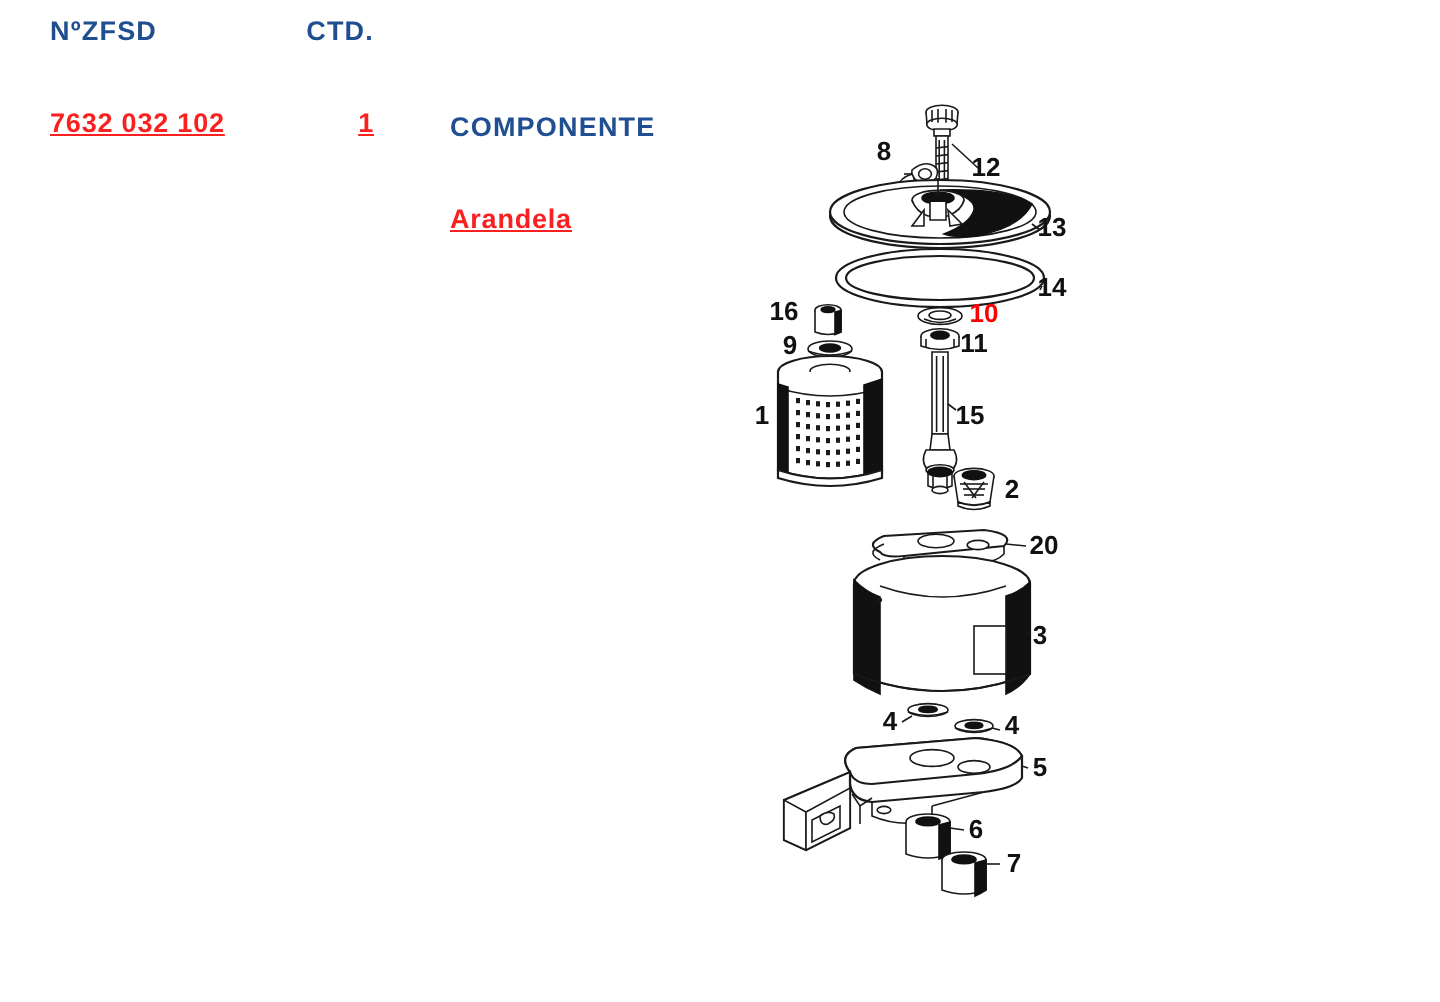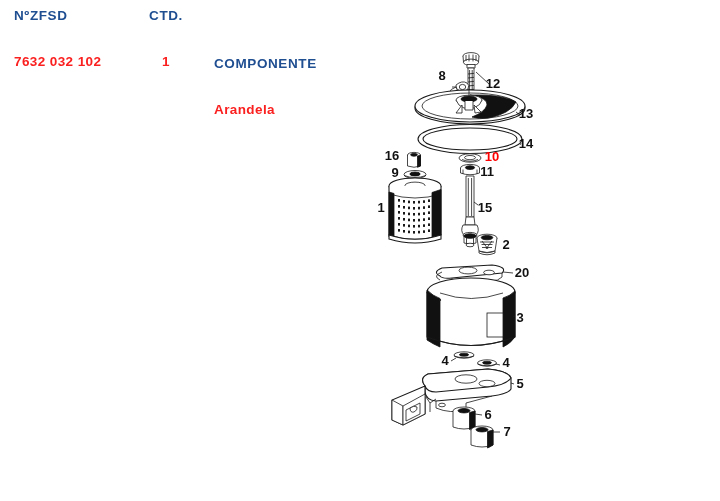--- a/index.html
+++ b/index.html
@@ -14,39 +14,40 @@
     overflow: hidden;
     font-family: "Liberation Sans", sans-serif;
   }
 
   
   #parts-table {
     position: absolute;
     left: 0;
     top: 0;
     width: 400px;
+    padding-left: 11px;
   }
   .tbl-row {
     display: block;
     position: relative;
     height: 22px;
     white-space: nowrap;
   }
   .cell {
     position: absolute;
     top: 0;
     font-size: 13.5px;
     font-weight: bold;
     letter-spacing: 0.6px;
   }
   #table-header .cell { color: #1f4e91; }
-  #table-row-1 .cell  { color: #fb2020; font-weight: bold; letter-spacing: 0.4px;}
+  #table-row-1 .cell  { color: #fb2020; font-weight: bold; letter-spacing: 0.4px; text-decoration: underline;}
 
   .col-ref  { left: 14px; }
-  .col-qty  { left: 140px; width: 52px; text-align: center; }
+  .col-qty  { left: 124px; width: 52px; text-align: right; }
   .col-name { left: 214px; margin-top: 48px; }
 
   #table-header { top: 8px; }
   #table-row-1  { top: 32px; }
 
   
   #exploded-diagram {
     position: absolute;
     left: 370px;
     top: 42px;

